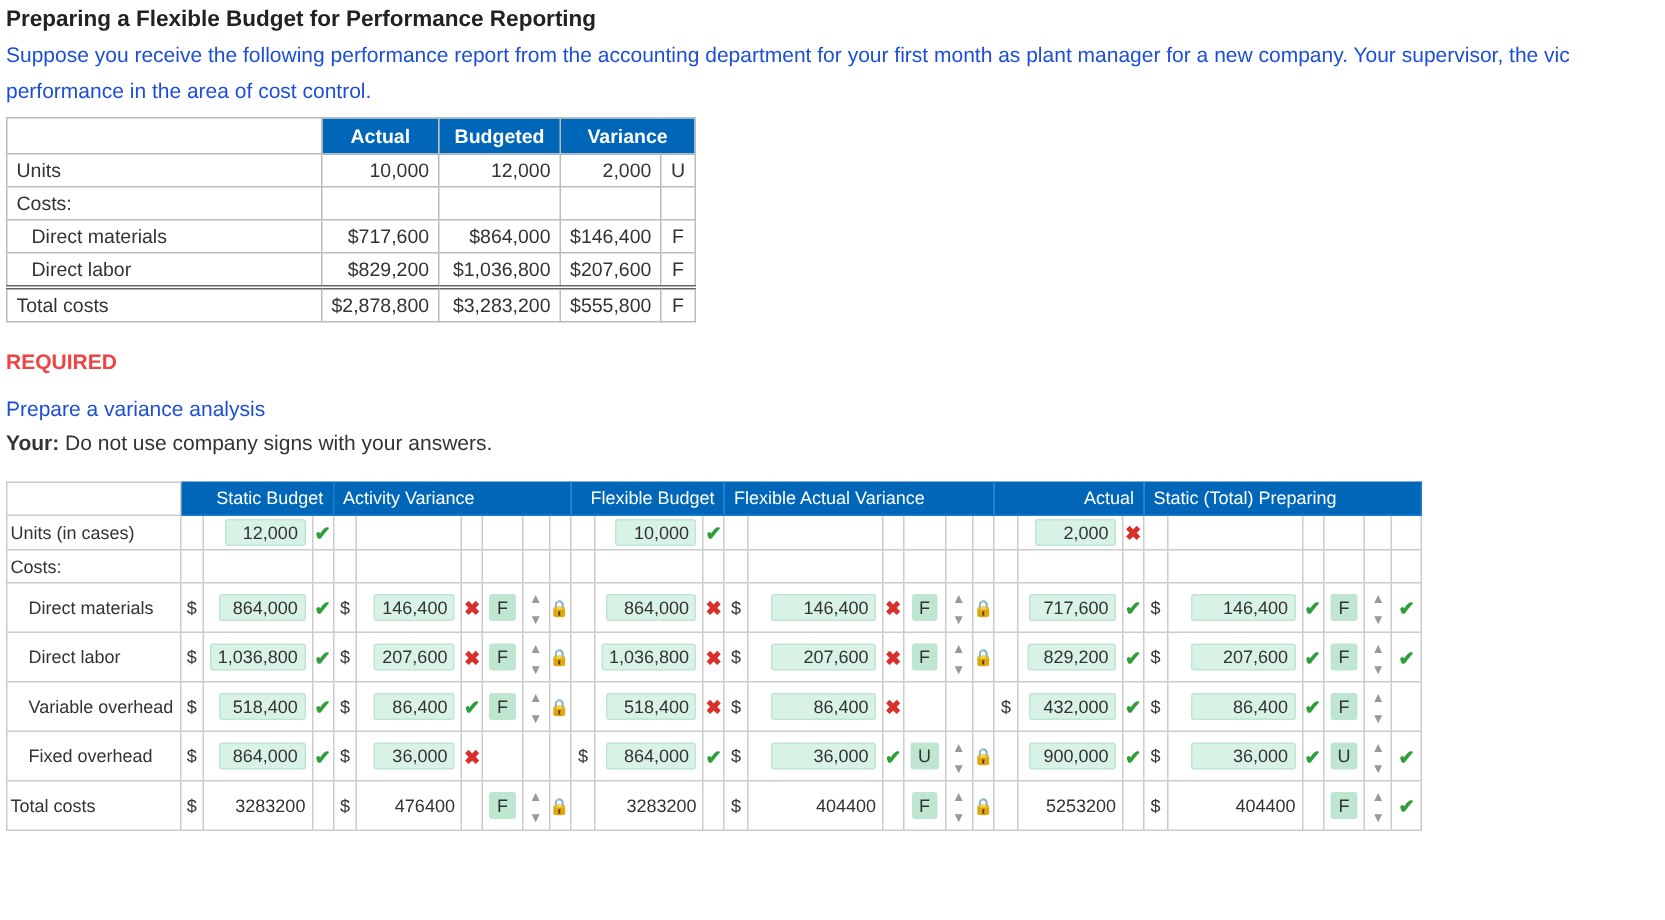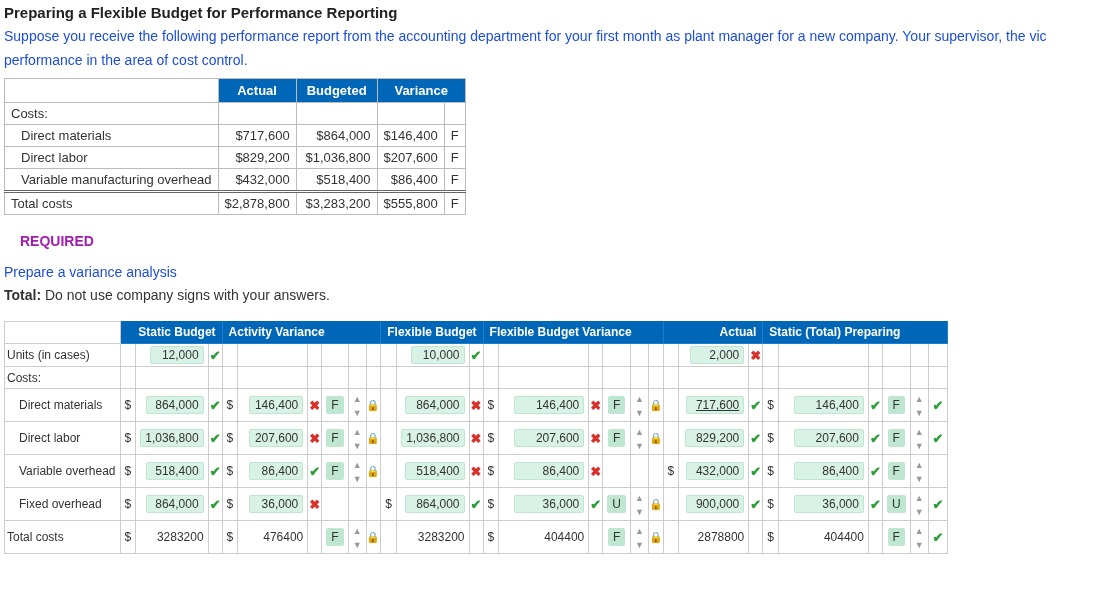--- a/index.html
+++ b/index.html
@@ -6,21 +6,21 @@
   body {
     font-family: -apple-system, BlinkMacSystemFont, "Segoe UI", Arial, sans-serif;
     font-size: 13px;
     color: #333;
     margin: 0;
     padding: 4px 0 0 4px;
     width: 1110px;
   }
   h1 { font-size: 15px; font-weight: bold; margin: 0 0 6px 0; color: #222; }
   p.intro { font-size: 14px; color: #1d4ed8; margin: 0 0 4px 0; line-height: 1.4; }
-  .reqhdr { font-size: 14px; font-weight: bold; margin: 18px 0 14px 16px; color: #a21caf; }
+  .reqhdr { font-size: 14px; font-weight: bold; margin: 18px 0 14px 0; color: #ef4444; }
   .note { font-size: 14px; margin: 0 0 18px 0; }
   .note b { font-weight: bold; }
 
   
   table.perf {
     border-collapse: collapse;
     margin: 8px 0 0 0;
     font-size: 13px;
   }
   table.perf th {
@@ -45,21 +45,21 @@
   
   table.ans {
     border-collapse: collapse;
     table-layout: fixed;
     font-size: 12px;
     margin-top: 6px;
   }
   table.ans th {
     background: #0067b8;
     color: #fff;
-    font-weight: bold;
+    font-weight: normal;
     padding: 4px 6px;
     text-align: left;
     border-right: 1px solid #1a7fd0;
     border-bottom: 1px solid #1a7fd0;
     white-space: nowrap;
     margin-top: 16px;
   }
   table.ans td {
     border: 1px solid #ccc;
     padding: 2px 4px;
@@ -103,61 +103,61 @@
   <tbody>
       <tr>
     <th style="background:#fff;border:1px solid #bbb"></th>
     <th>Actual</th>
     <th>Budgeted</th>
     <th colspan="2">Variance</th>
   </tr>
   </tbody>
     <tbody id="perf-body">
       <tr>
+        <td class="lab">Units</td>
+        <td class="num">10,000</td>
+        <td class="num">12,000</td>
+        <td class="num">2,000</td>
+        <td class="fl">U</td>
+      </tr>
+      <tr>
         <td class="lab">Costs:</td>
         <td class="num"></td>
         <td class="num"></td>
         <td class="num"></td>
         <td class="fl"></td>
       </tr>
       <tr>
         <td class="lab indent">Direct materials</td>
         <td class="num">$717,600</td>
         <td class="num">$864,000</td>
         <td class="num">$146,400</td>
         <td class="fl">F</td>
       </tr>
       <tr>
         <td class="lab indent">Direct labor</td>
         <td class="num">$829,200</td>
         <td class="num">$1,036,800</td>
         <td class="num">$207,600</td>
-        <td class="fl">F</td>
-      </tr>
-      <tr>
-        <td class="lab indent">Variable manufacturing overhead</td>
-        <td class="num">$432,000</td>
-        <td class="num">$518,400</td>
-        <td class="num">$86,400</td>
         <td class="fl">F</td>
       </tr>
       <tr class="dbl">
         <td class="lab">Total costs</td>
         <td class="num">$2,878,800</td>
         <td class="num">$3,283,200</td>
         <td class="num">$555,800</td>
         <td class="fl">F</td>
       </tr>
     </tbody>
 </table>
 
 <div class="reqhdr">REQUIRED</div>
 <p class="intro">Prepare a variance analysis</p>
 <p class="note">
-  <b>Total:</b><span> Do not use company signs with your answers.</span>
+  <b>Your:</b><span> Do not use company signs with your answers.</span>
 </p>
 
 <table class="ans">
   <colgroup>
     <col style="width:110px">
 
     <col style="width:14px">
       <col style="width:70px">
       <col style="width:14px">
 
@@ -189,21 +189,21 @@
       <col style="width:16px">
       <col style="width:14px">
       <col style="width:14px">
   </colgroup>
   <tbody>
       <tr>
     <th style="background:#fff;color:#333;border:1px solid #ccc"></th>
     <th colspan="3" style="text-align:right">Static Budget</th>
     <th colspan="6">Activity Variance</th>
     <th colspan="3" style="text-align:right">Flexible Budget</th>
-    <th colspan="6">Flexible Budget Variance</th>
+    <th colspan="6">Flexible Actual Variance</th>
     <th colspan="3" style="text-align:right">Actual</th>
     <th colspan="6">Static (Total) Preparing</th>
   </tr>
   </tbody>
     <tbody id="ans-body">
       <tr>
         <td class="label">Units (in cases)</td>
         <td class="dol"></td>
         <td class="inpcell"><span class="inp" style="min-width: 54px;">12,000</span></td>
         <td class="mark"><span class="check">✔</span></td>
@@ -276,21 +276,21 @@
         <td class="dol"></td>
         <td class="inpcell"><span class="inp" style="min-width: 60px;">864,000</span></td>
         <td class="mark"><span class="xmark">✖</span></td>
         <td class="dol">$</td>
         <td class="inpcell"><span class="inp" style="min-width: 70px;">146,400</span></td>
         <td class="mark"><span class="xmark">✖</span></td>
         <td class="flag"><span class="inp inp-dark" style="min-width: 10px; text-align: center;">F</span></td>
         <td class="sort"><span class="sorticon">▲<br>▼</span></td>
         <td class="mark"><span style="color: rgb(46, 158, 58); font-size: 11px;">🔒</span></td>
         <td class="dol"></td>
-        <td class="inpcell"><span class="inp" style="min-width: 58px; text-decoration: underline;">717,600</span></td>
+        <td class="inpcell"><span class="inp" style="min-width: 58px;">717,600</span></td>
         <td class="mark"><span class="check">✔</span></td>
         <td class="dol">$</td>
         <td class="inpcell"><span class="inp" style="min-width: 70px;">146,400</span></td>
         <td class="mark"><span class="check">✔</span></td>
         <td class="flag"><span class="inp inp-dark" style="min-width: 10px; text-align: center;">F</span></td>
         <td class="sort"><span class="sorticon">▲<br>▼</span></td>
         <td class="rowtick"><span class="check">✔</span></td>
       </tr>
       <tr>
         <td class="label indent">Direct labor</td>
@@ -396,21 +396,21 @@
         <td class="dol"></td>
         <td class="inpcell">3283200</td>
         <td class="mark"></td>
         <td class="dol">$</td>
         <td class="inpcell">404400</td>
         <td class="mark"></td>
         <td class="flag"><span class="inp inp-dark" style="min-width: 10px; text-align: center;">F</span></td>
         <td class="sort"><span class="sorticon">▲<br>▼</span></td>
         <td class="mark"><span style="color: rgb(46, 158, 58); font-size: 11px;">🔒</span></td>
         <td class="dol"></td>
-        <td class="inpcell">2878800</td>
+        <td class="inpcell">5253200</td>
         <td class="mark"></td>
         <td class="dol">$</td>
         <td class="inpcell">404400</td>
         <td class="mark"></td>
         <td class="flag"><span class="inp inp-dark" style="min-width: 10px; text-align: center;">F</span></td>
         <td class="sort"><span class="sorticon">▲<br>▼</span></td>
         <td class="rowtick"><span class="check">✔</span></td>
       </tr>
     </tbody>
 </table>

